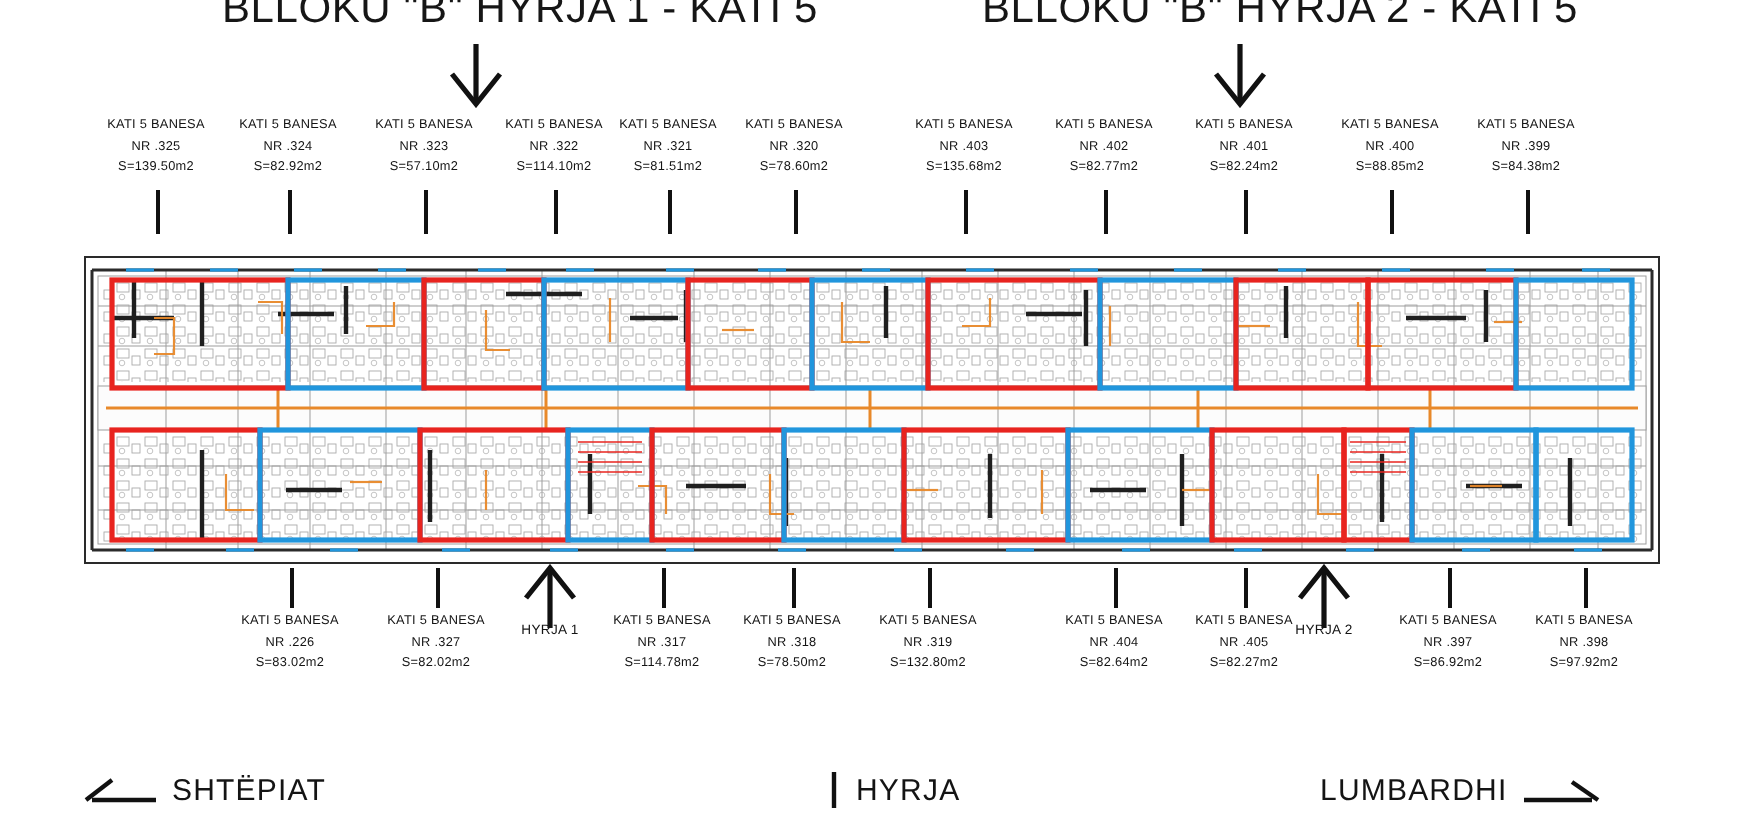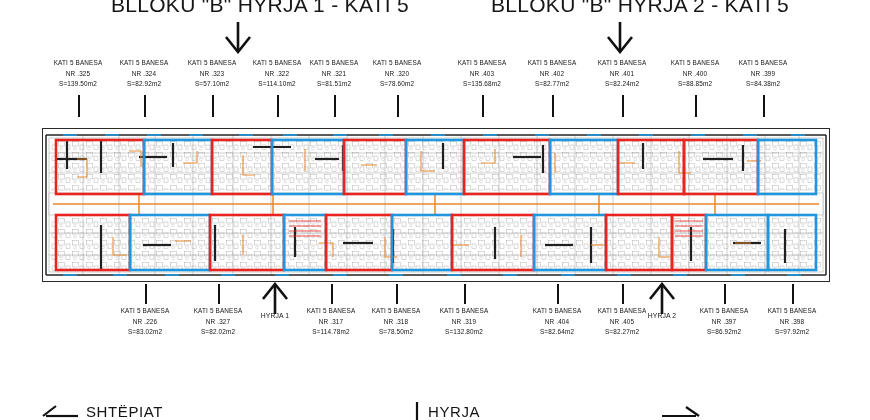--- a/index.html
+++ b/index.html
@@ -66,21 +66,21 @@
     height: 152px;
     background: #ffffff;
     border: 1px solid #2a2a2a;
     overflow: hidden;
   }
   #plan-svg { display: block; width: 100%; height: 100%; }
 
   
   .compass {
     position: absolute;
-    bottom: 0px;
+    bottom: 16px;
     font-size: 15px;
     letter-spacing: 0.6px;
     white-space: nowrap;
     color: #141414;
     display: flex;
     align-items: flex-end;
     gap: 6px;
   }
   #compass-west  { left: 40px; }
   #compass-south { left: 412px; }
@@ -481,17 +481,18 @@
 </div>
 
 <div class="compass" id="compass-south">
   <svg width="10" height="18" viewBox="0 0 10 18" xmlns="http://www.w3.org/2000/svg">
     <line x1="5" y1="0" x2="5" y2="18" stroke="#111" stroke-width="2.2"></line>
   </svg>
   <span>HYRJA</span>
 </div>
 
 <div class="compass" id="compass-east">
+  <span>LUMBARDHI</span>
   <svg width="42" height="16" viewBox="0 0 42 16" xmlns="http://www.w3.org/2000/svg">
     <line x1="2" y1="12" x2="36" y2="12" stroke="#111" stroke-width="2.2"></line>
     <polyline points="26,3 39,12" fill="none" stroke="#111" stroke-width="2.2"></polyline>
   </svg>
 </div>
 
 </body></html>

